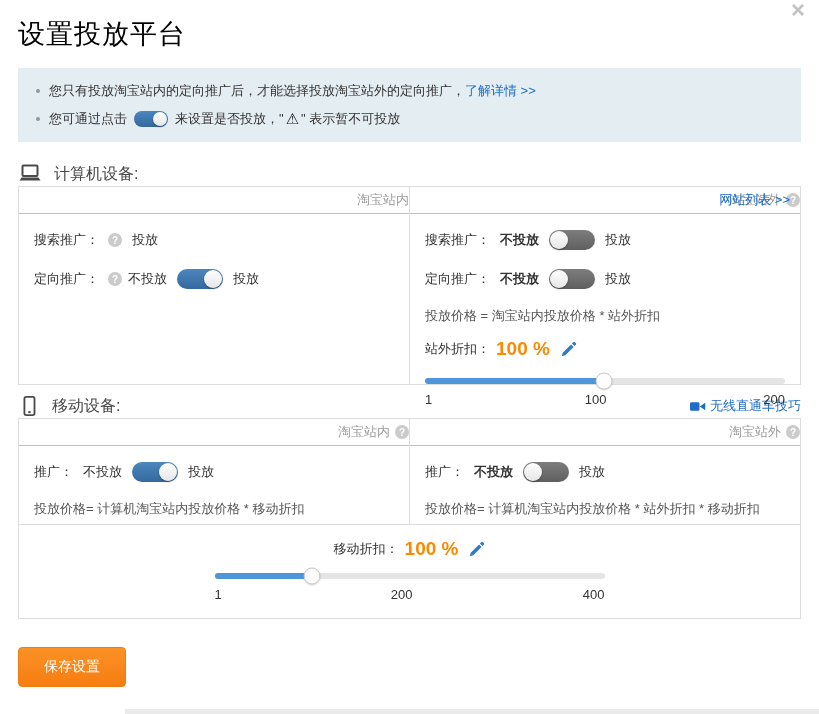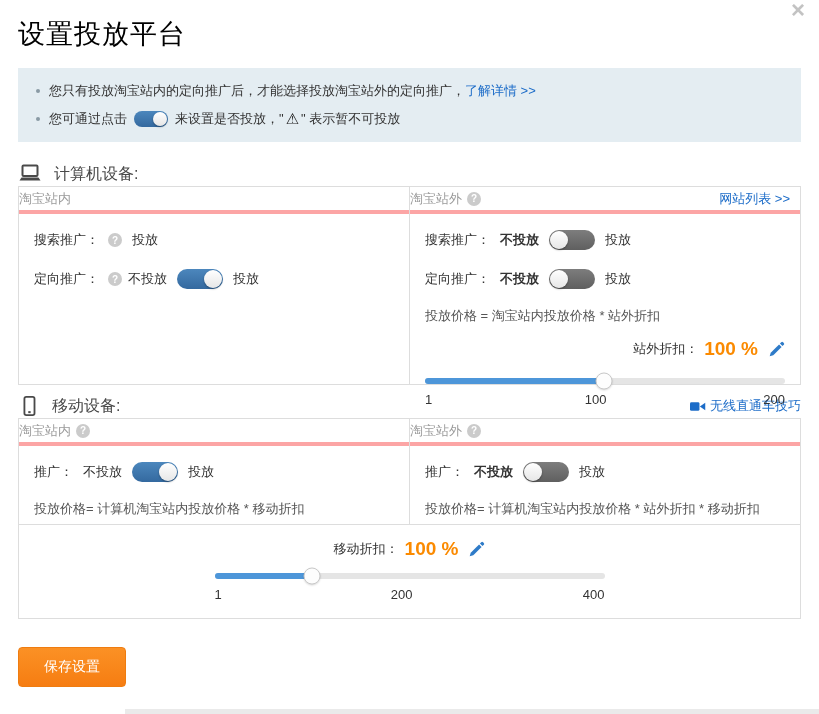--- a/index.html
+++ b/index.html
@@ -60,41 +60,41 @@
   .section-header .dev-icon { margin-right: 12px; color: #4a4a4a; display: inline-flex; }
   .section-header .spacer { flex: 1; }
   .video-link { font-size: 13px; display: inline-flex; align-items: center; }
   .video-link .cam-icon { margin-right: 4px; display: inline-flex; color: #1c6cc8; }
 
   
   .ptable { border: 1px solid #ddd; display: flex; }
   .pcol { flex: 1; min-width: 0; }
   .pcol.left { border-right: 1px solid #ddd; }
   .phead {
-    height: 27px; border-bottom: 4px solid #fca5a5;
-    display: flex; align-items: center; justify-content: flex-start;
+    height: 27px; border-bottom: 1px solid #fca5a5;
+    display: flex; align-items: center; justify-content: flex-end;
     color: #9b9b9b; font-size: 13px; position: relative;
   }
   .phead .corner-link { position: absolute; right: 10px; font-size: 13px; }
   .help-icon {
     display: inline-flex; align-items: center; justify-content: center;
     width: 14px; height: 14px; border-radius: 50%;
     background: #cbcbcb; color: #fff; font-size: 10px; font-weight: bold;
     margin-left: 5px; cursor: pointer; flex: none;
   }
   .pbody { padding: 14px 15px 10px 15px; font-size: 13px; }
   .t1 .pbody { height: 170px; }
   .t2 .pbody { height: 78px; }
   .prow { display: flex; align-items: center; height: 24px; margin-bottom: 15px; }
   .prow .lbl { margin-right: 4px; }
   .prow .state-off { margin-right: 10px; }
   .prow .state-on { margin-left: 10px; }
   .prow .bold-off { font-weight: bold; color: #333; }
   .formula { color: #555; height: 20px; line-height: 20px; margin-bottom: 10px; }
-  .discount-row { display: flex; align-items: center; height: 26px; justify-content: flex-end; }
+  .discount-row { display: flex; align-items: center; height: 26px; }
   .discount-val {
     font-size: 19px; font-weight: bold; color: #fb8a00; margin: 0 10px 0 6px;
   }
   .pencil-icon { display: inline-flex; cursor: pointer; }
 
   
   .slider { position: relative; height: 6px; border-radius: 3px; background: #e5e5e5; cursor: pointer; }
   .slider .fill { position: absolute; left: 0; top: 0; height: 100%; border-radius: 3px; background: #4d96d9; }
   .slider .knob {
     position: absolute; top: 50%; transform: translate(-50%, -50%);

